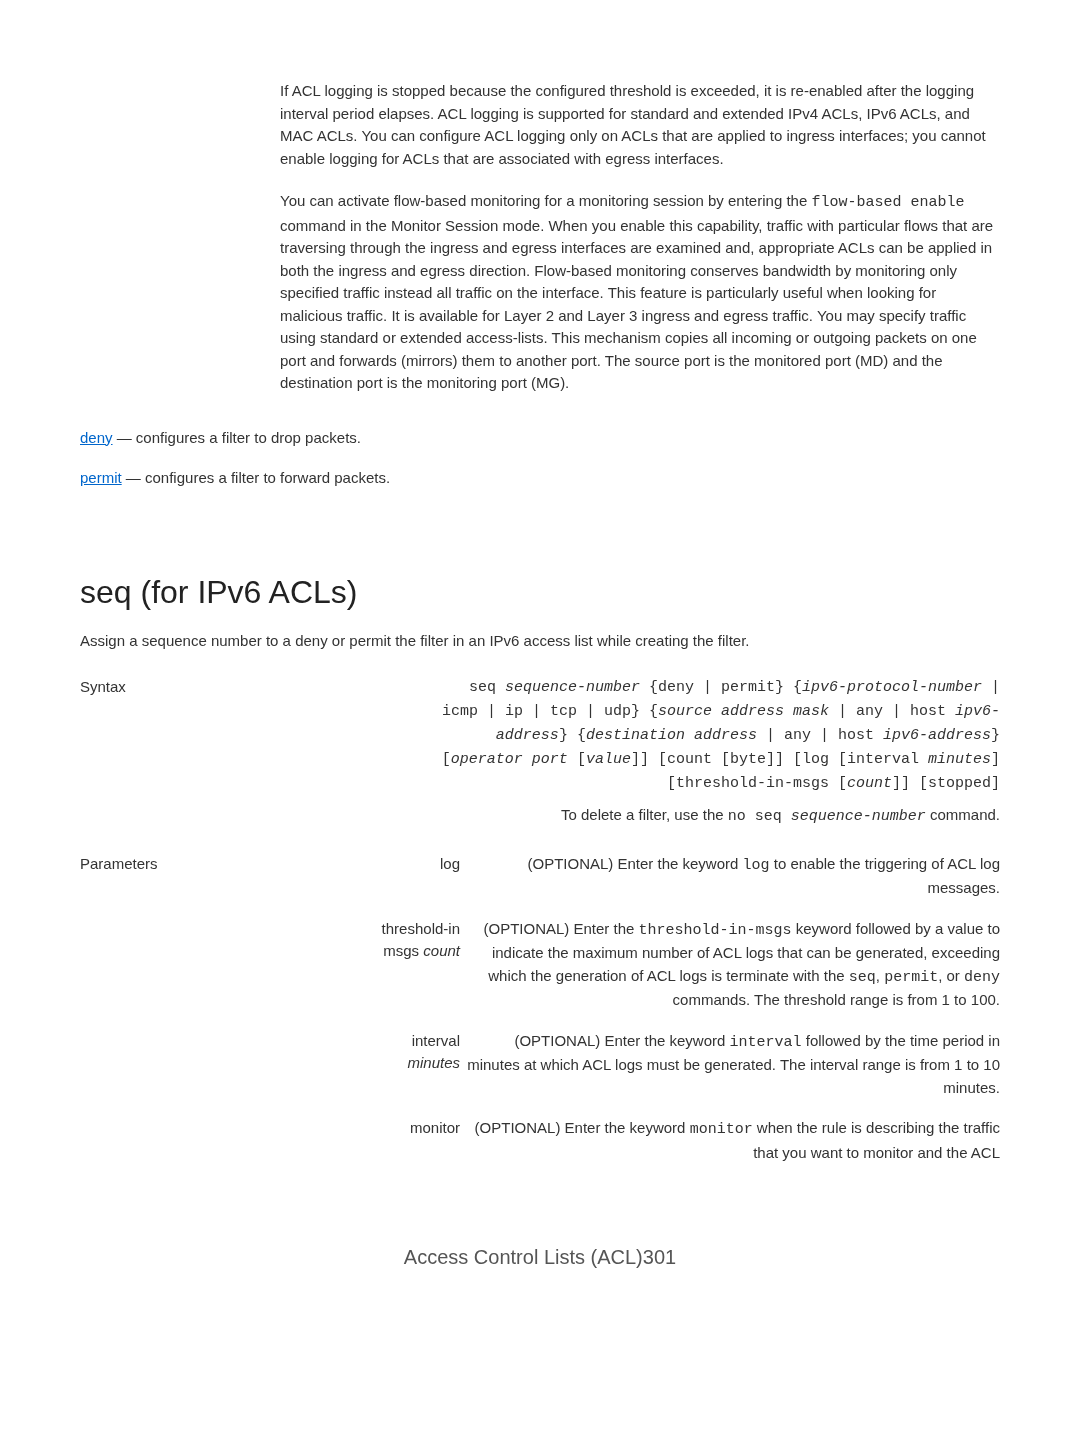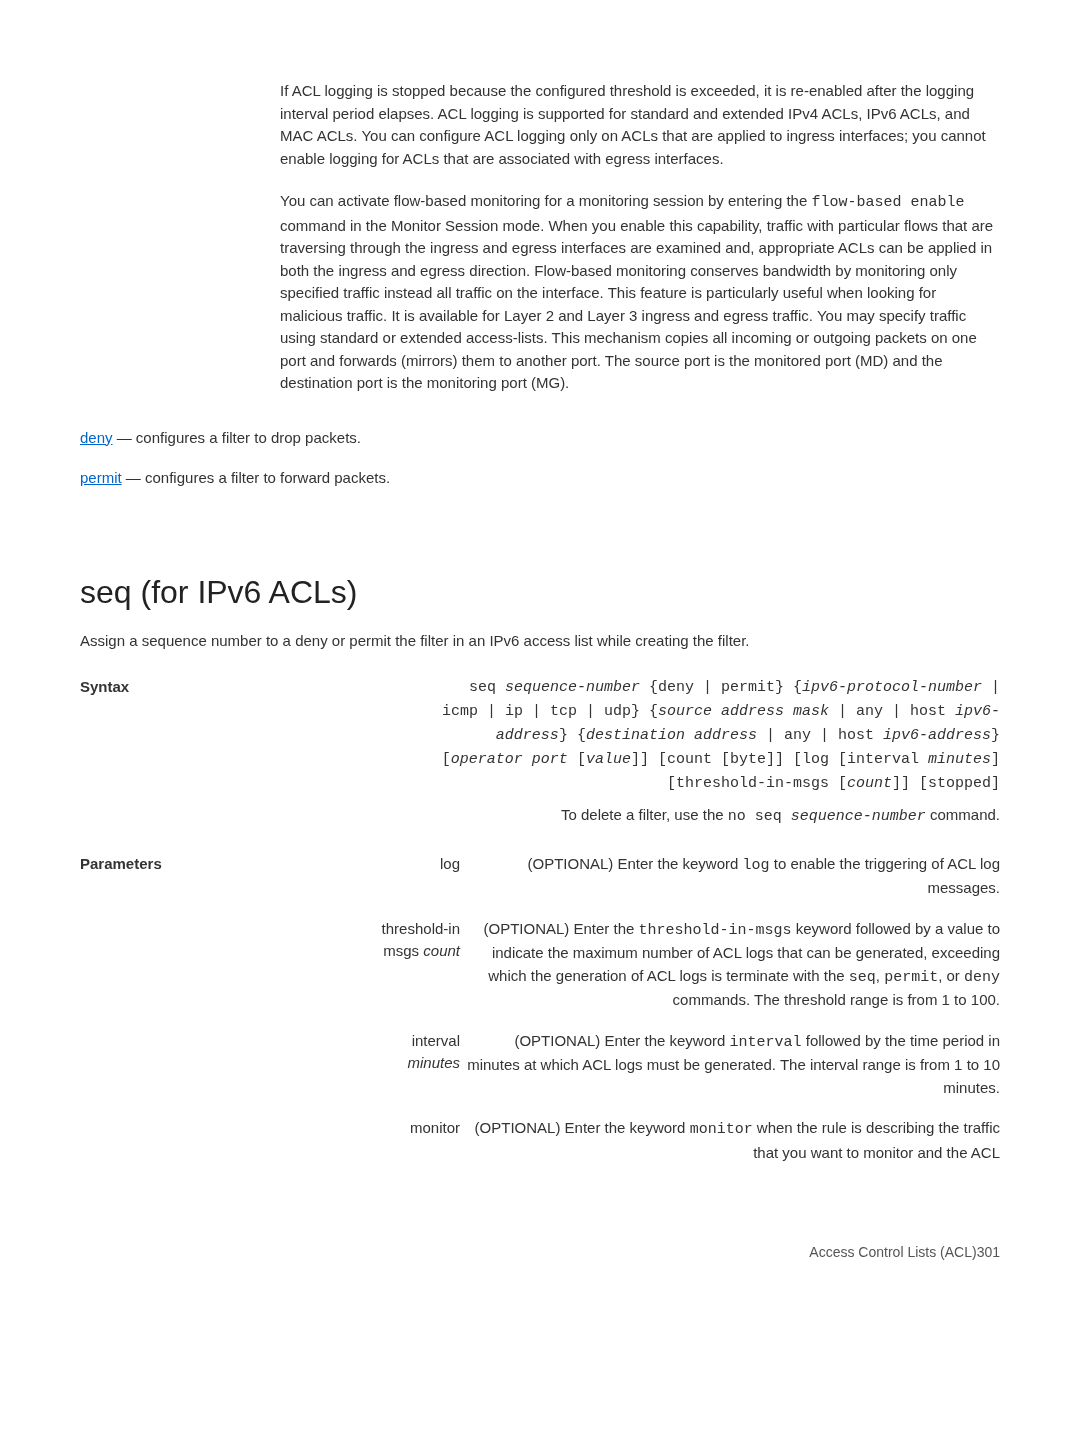--- a/index.html
+++ b/index.html
@@ -54,21 +54,21 @@
     }
     .section-intro {
       margin-bottom: 24px;
     }
     .row {
       display: flex;
       margin-bottom: 24px;
     }
     .row-label {
       width: 200px;
-      font-weight: 700;
+      font-weight: 400;
       flex-shrink: 0;
     }
     .row-content {
       flex: 1;
       text-align: right;
     }
     .syntax-code {
       font-family: "Courier New", monospace;
       line-height: 1.6;
       margin-bottom: 8px;
@@ -92,23 +92,23 @@
       font-weight: 500;
     }
     .param-name .italic {
       font-style: italic;
     }
     .param-desc {
       flex: 1;
     }
     .footer {
       display: flex;
-      justify-content: flex-end;
+      justify-content: center;
       margin-top: 60px;
-      font-size: 14px;
+      font-size: 20px;
       color: #555555;
     }
   </style>
 </head>
 <body>
 
 <div class="content-block">
   <p>If ACL logging is stopped because the configured threshold is exceeded, it is re-enabled after the logging interval period elapses. ACL logging is supported for standard and extended IPv4 ACLs, IPv6 ACLs, and MAC ACLs. You can configure ACL logging only on ACLs that are applied to ingress interfaces; you cannot enable logging for ACLs that are associated with egress interfaces.</p>
   <p>
     <span>You can activate flow-based monitoring for a monitoring session by entering the </span><span class="mono">flow-based enable</span><span> command in the Monitor Session mode. When you enable this capability, traffic with particular flows that are traversing through the ingress and egress interfaces are examined and, appropriate ACLs can be applied in both the ingress and egress direction. Flow-based monitoring conserves bandwidth by monitoring only specified traffic instead all traffic on the interface. This feature is particularly useful when looking for malicious traffic. It is available for Layer 2 and Layer 3 ingress and egress traffic. You may specify traffic using standard or extended access-lists. This mechanism copies all incoming or outgoing packets on one port and forwards (mirrors) them to another port. The source port is the monitored port (MD) and the destination port is the monitoring port (MG).</span>

